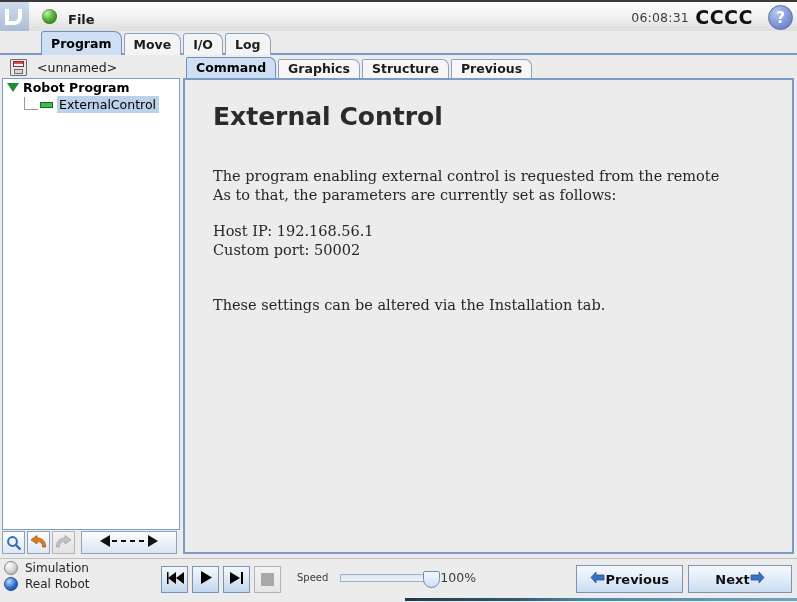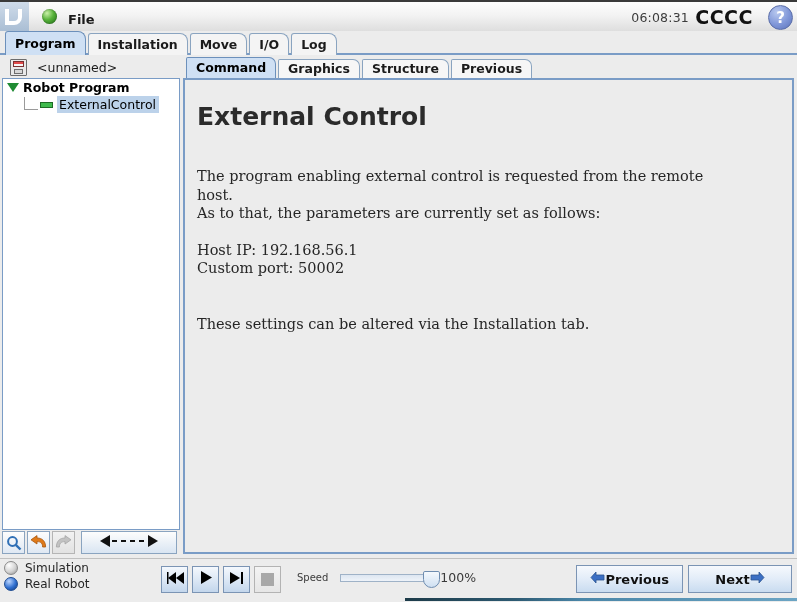--- a/index.html
+++ b/index.html
@@ -95,20 +95,21 @@
     border-radius: 3px 8px 0 0;
     box-sizing: border-box;
     cursor: pointer;
     white-space: nowrap;
   }
   .mtab.active {
     background: #cfe0f4;
     border-color: #6c90bb;
     height: 24px; line-height: 23px;
     color: #000;
+    margin-left: 36px;
   }
 
   
   .leftpanel {
     position: absolute; left: 2px; top: 57px; width: 178px; height: 497px;
   }
   .progfile-row {
     height: 21px;
     display: flex; align-items: center;
     background: #ececec;
@@ -235,21 +236,21 @@
     background: #cfe0f4;
     border-color: #6c90bb;
     height: 21px; line-height: 20px;
     color: #000;
   }
   .contentbox {
     position: absolute; left: 0; top: 21px; width: 611px; height: 476px;
     background: #ececec;
     border: 2px solid #7a9cc6;
     box-sizing: border-box;
-    padding: 14px 12px;
+    padding: 14px 28px;
     overflow: hidden;
   }
   .ct-title {
     font-size: 25px; font-weight: bold; color: #2b2b2b;
     font-family: "DejaVu Sans", sans-serif;
     margin: 8px 0 0 0;
   }
   .ct-body {
     font-family: "DejaVu Serif", serif;
     font-size: 14.5px; color: #262626;
@@ -361,21 +362,20 @@
     </div>
     <div class="file-globe"></div>
     <div class="file-label">File</div>
     <div class="clock">06:08:31</div>
     <div class="brandtext">CCCC</div>
     <div class="help-btn">?</div>
   </div>
 
   <div class="tabstrip">
     <div class="mtab active">Program</div>
-    <div class="mtab">Installation</div>
     <div class="mtab">Move</div>
     <div class="mtab">I/O</div>
     <div class="mtab">Log</div>
   </div>
 
   <div class="leftpanel">
 
     <div class="progfile-row">
       <div class="save-icon"></div>
       <div class="progfile-name">&lt;unnamed&gt;</div>
@@ -433,21 +433,20 @@
       <div class="stab active">Command</div>
       <div class="stab">Graphics</div>
       <div class="stab">Structure</div>
       <div class="stab">Previous</div>
     </div>
 
     <div class="contentbox">
       <div class="ct-title">External Control</div>
       <div class="ct-body">
         <p>The program enabling external control is requested from the remote</p>
-        <p>host.</p>
         <p>As to that, the parameters are currently set as follows:</p>
         <div class="ct-gap"></div>
         <p>Host IP: 192.168.56.1</p>
         <p>Custom port: 50002</p>
         <div class="ct-gap-lg"></div>
         <p>These settings can be altered via the Installation tab.</p>
       </div>
     </div>
   </div>
 

